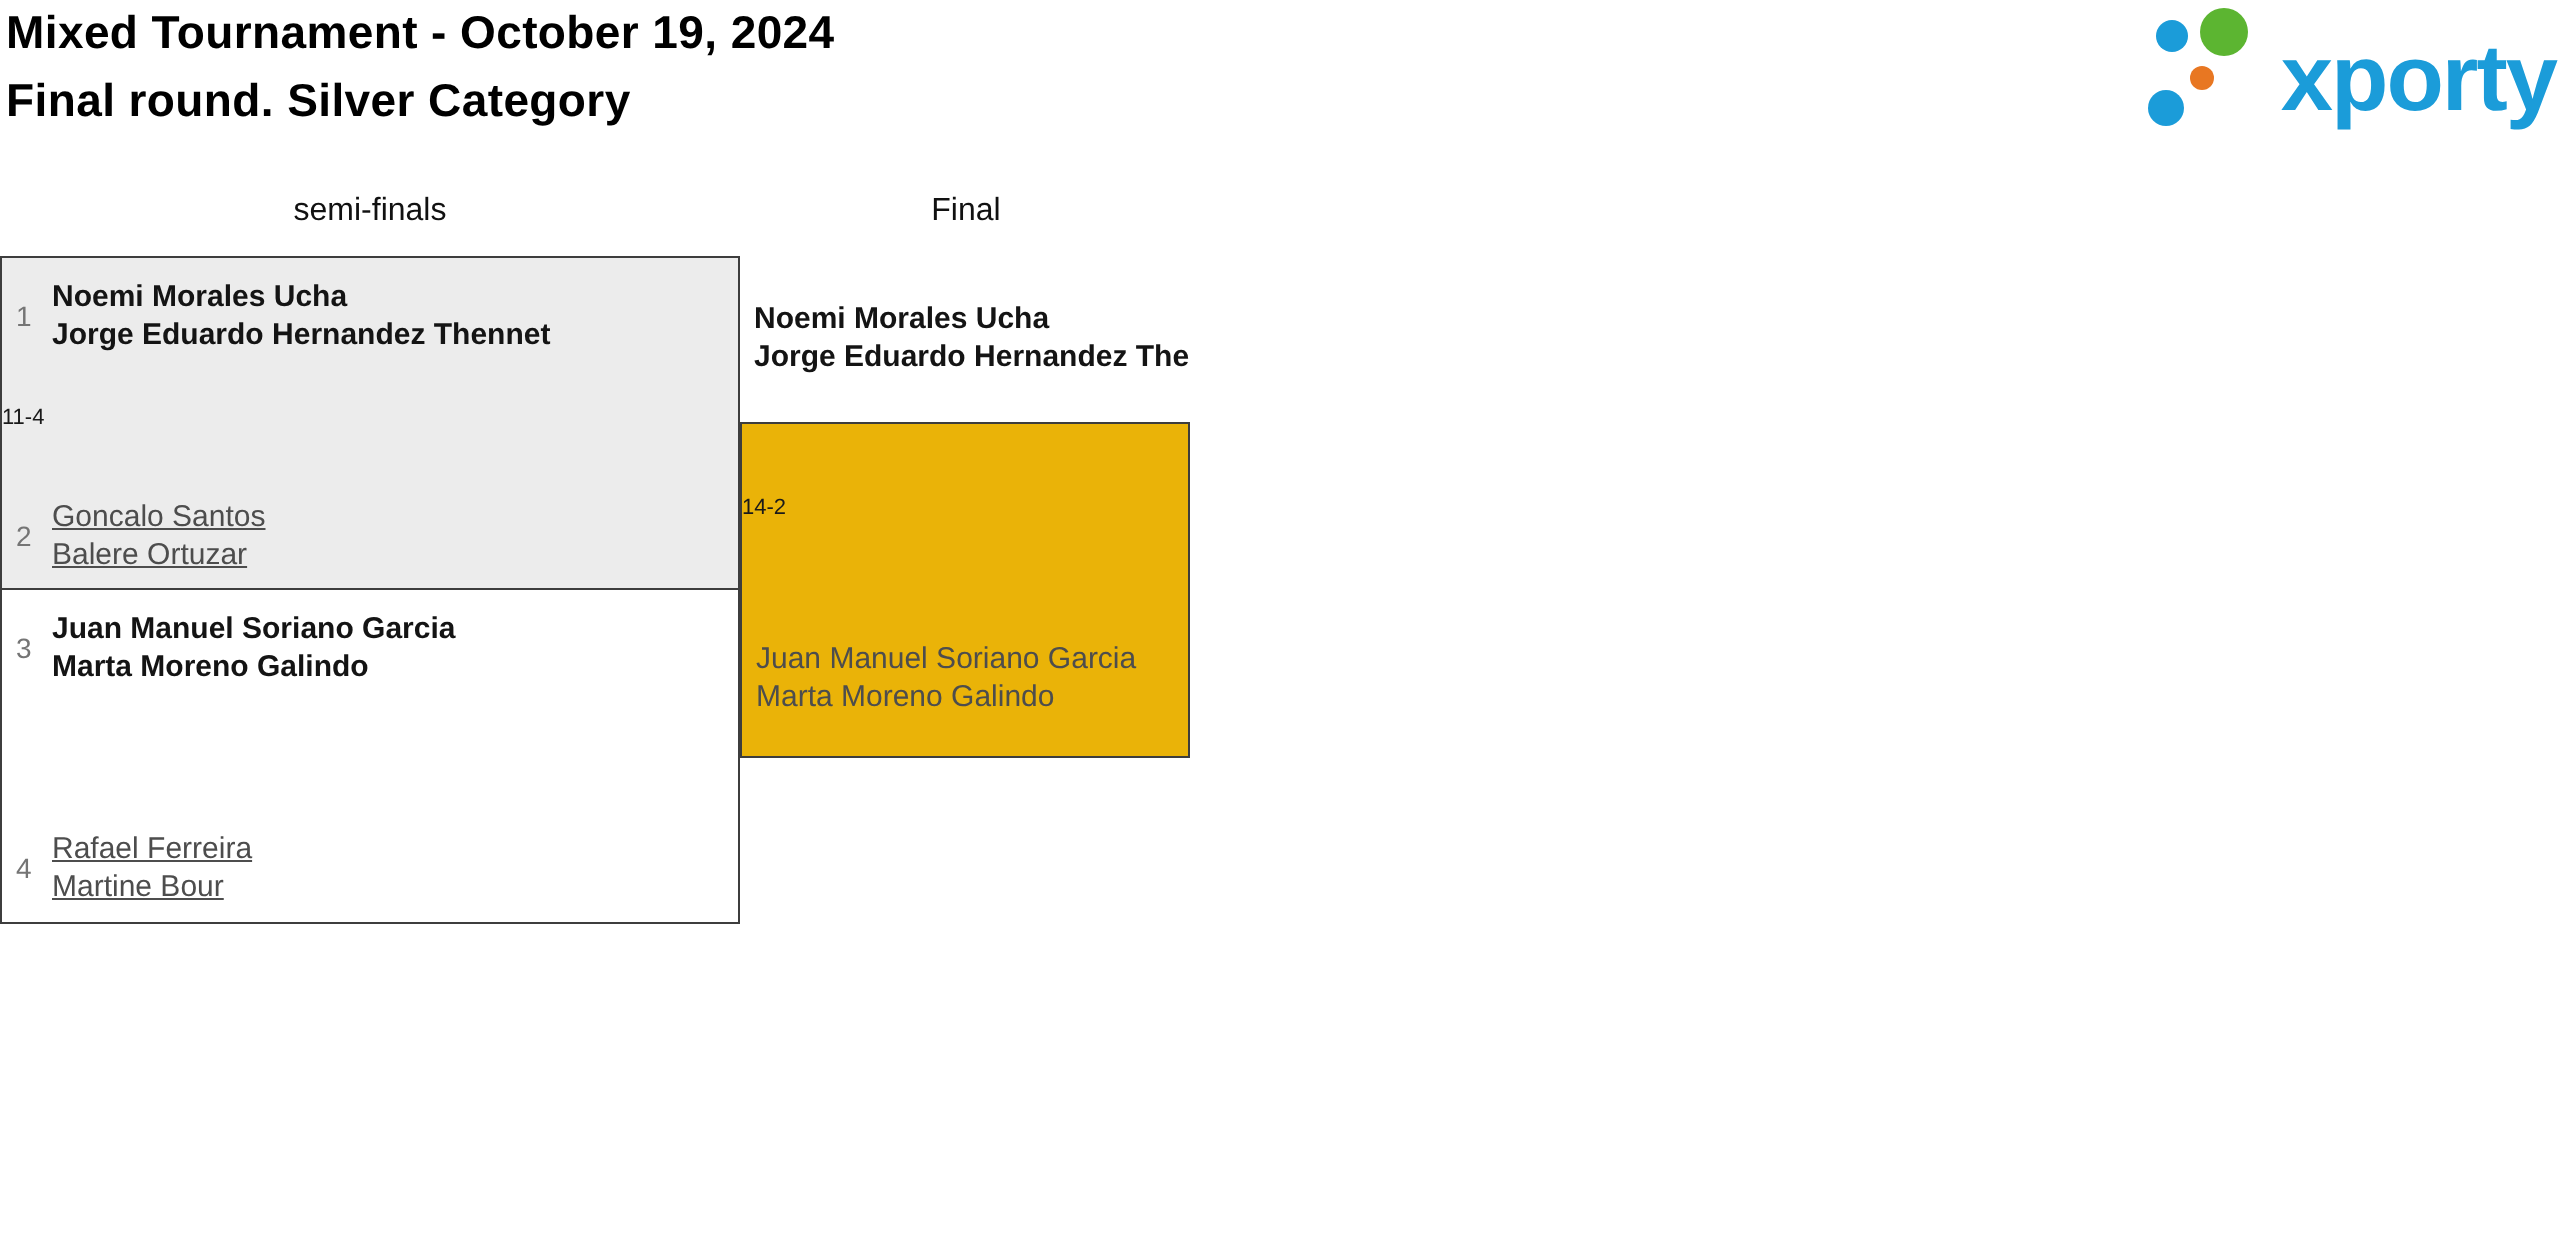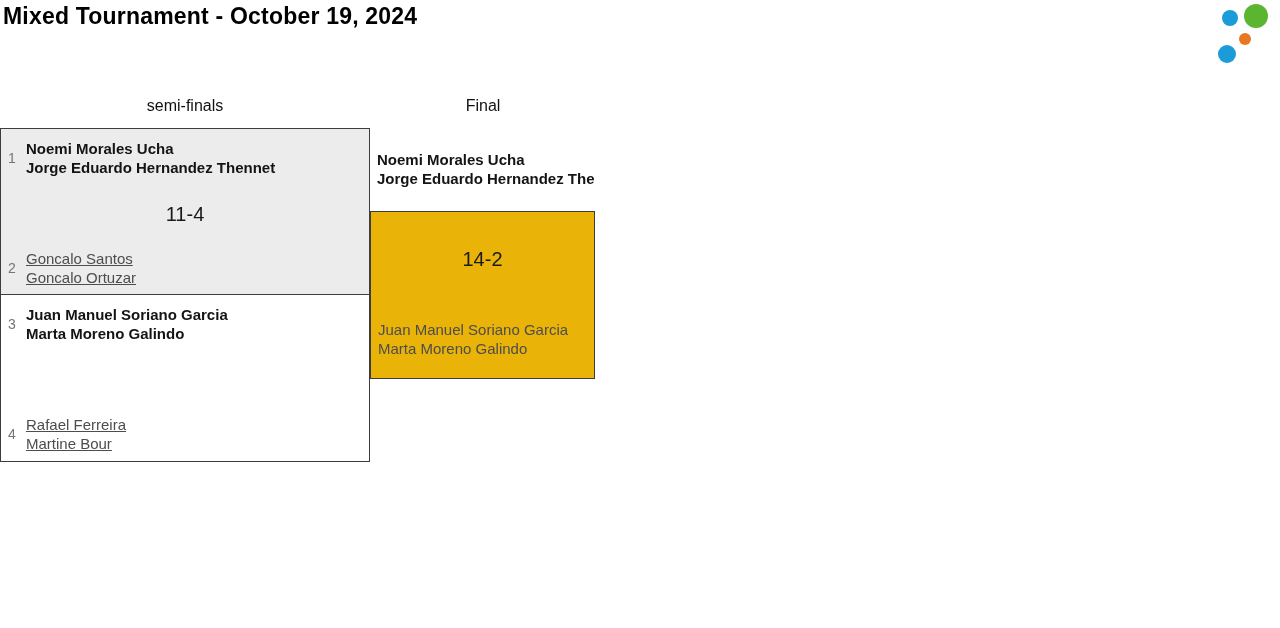--- a/index.html
+++ b/index.html
@@ -22,64 +22,66 @@
   .match-2 { left:0;     top:294px; width:370px; height:168px; background:#ffffff; }
   .match-f { left:370px; top:211px; width:225px; height:168px; background:#eab308; }
 
   .slot { position:absolute; left:7px; right:4px; display:flex; align-items:center; gap:7px; }
   .slot-top    { top:10px; }
   .slot-bottom { top:120px; }
   .seed { color:#757575; font-size:14px; width:11px; flex:none; text-align:left; }
   .names { font-size:15px; line-height:19px; }
   .loser  .names { color:#4d4d4d; font-weight:400;text-decoration:underline; }
   .winner .names { color:#141414; font-weight:700; }
-  .score { position:absolute; left:0; width:100%; text-align:center; font-size:20px; color:#1a1a1a; }
+  .score { position:absolute; left:0; width:100%; font-size:11px; color:#1a1a1a; }
   .score-semi  { top:74px; }
   .score-final { top:36px; }
 
   .final-winner { position:absolute; left:377px; top:150px; width:218px; overflow:hidden; }
   .final-winner .line { white-space:nowrap; overflow:hidden; font-size:15px; line-height:19px; font-weight:700; color:#141414; }
   .final-loser { position:absolute; left:7px; top:108px; }
   .final-loser .line { font-size:15px; line-height:19px; font-weight:400; color:#4d4d4d; }
 </style>
 </head>
 <body>
 
 <div class="page">
 
   <div class="title">Mixed Tournament - October 19, 2024</div>
+  <div class="subtitle">Final round. Silver Category</div>
 
   <div class="logo">
     <span>
       <svg width="62" height="68" viewBox="0 0 62 68">
         <circle cx="14" cy="16" r="8" fill="#1b9cd9"></circle>
         <circle cx="40" cy="14" r="12" fill="#5cb531"></circle>
         <circle cx="29" cy="37" r="6" fill="#e87722"></circle>
         <circle cx="11" cy="52" r="9" fill="#1b9cd9"></circle>
       </svg>
     </span>
+    <span class="logo-text">xporty</span>
   </div>
 
   <div class="round-header rh-final">Final</div>
   <div class="round-header rh-semis">semi-finals</div>
 
   <div class="match match-1">
     <div class="slot slot-top winner">
       <span class="seed">1</span>
       <span class="names">
         <div class="line">Noemi Morales Ucha</div>
         <div class="line">Jorge Eduardo Hernandez Thennet</div>
       </span>
     </div>
     <div class="score score-semi">11-4</div>
     <div class="slot slot-bottom loser">
       <span class="seed">2</span>
       <span class="names">
         <div class="line">Goncalo Santos</div>
-        <div class="line">Goncalo Ortuzar</div>
+        <div class="line">Balere Ortuzar</div>
       </span>
     </div>
   </div>
 
   <div class="match match-2">
     <div class="slot slot-top winner">
       <span class="seed">3</span>
       <span class="names">
         <div class="line">Juan Manuel Soriano Garcia</div>
         <div class="line">Marta Moreno Galindo</div>

